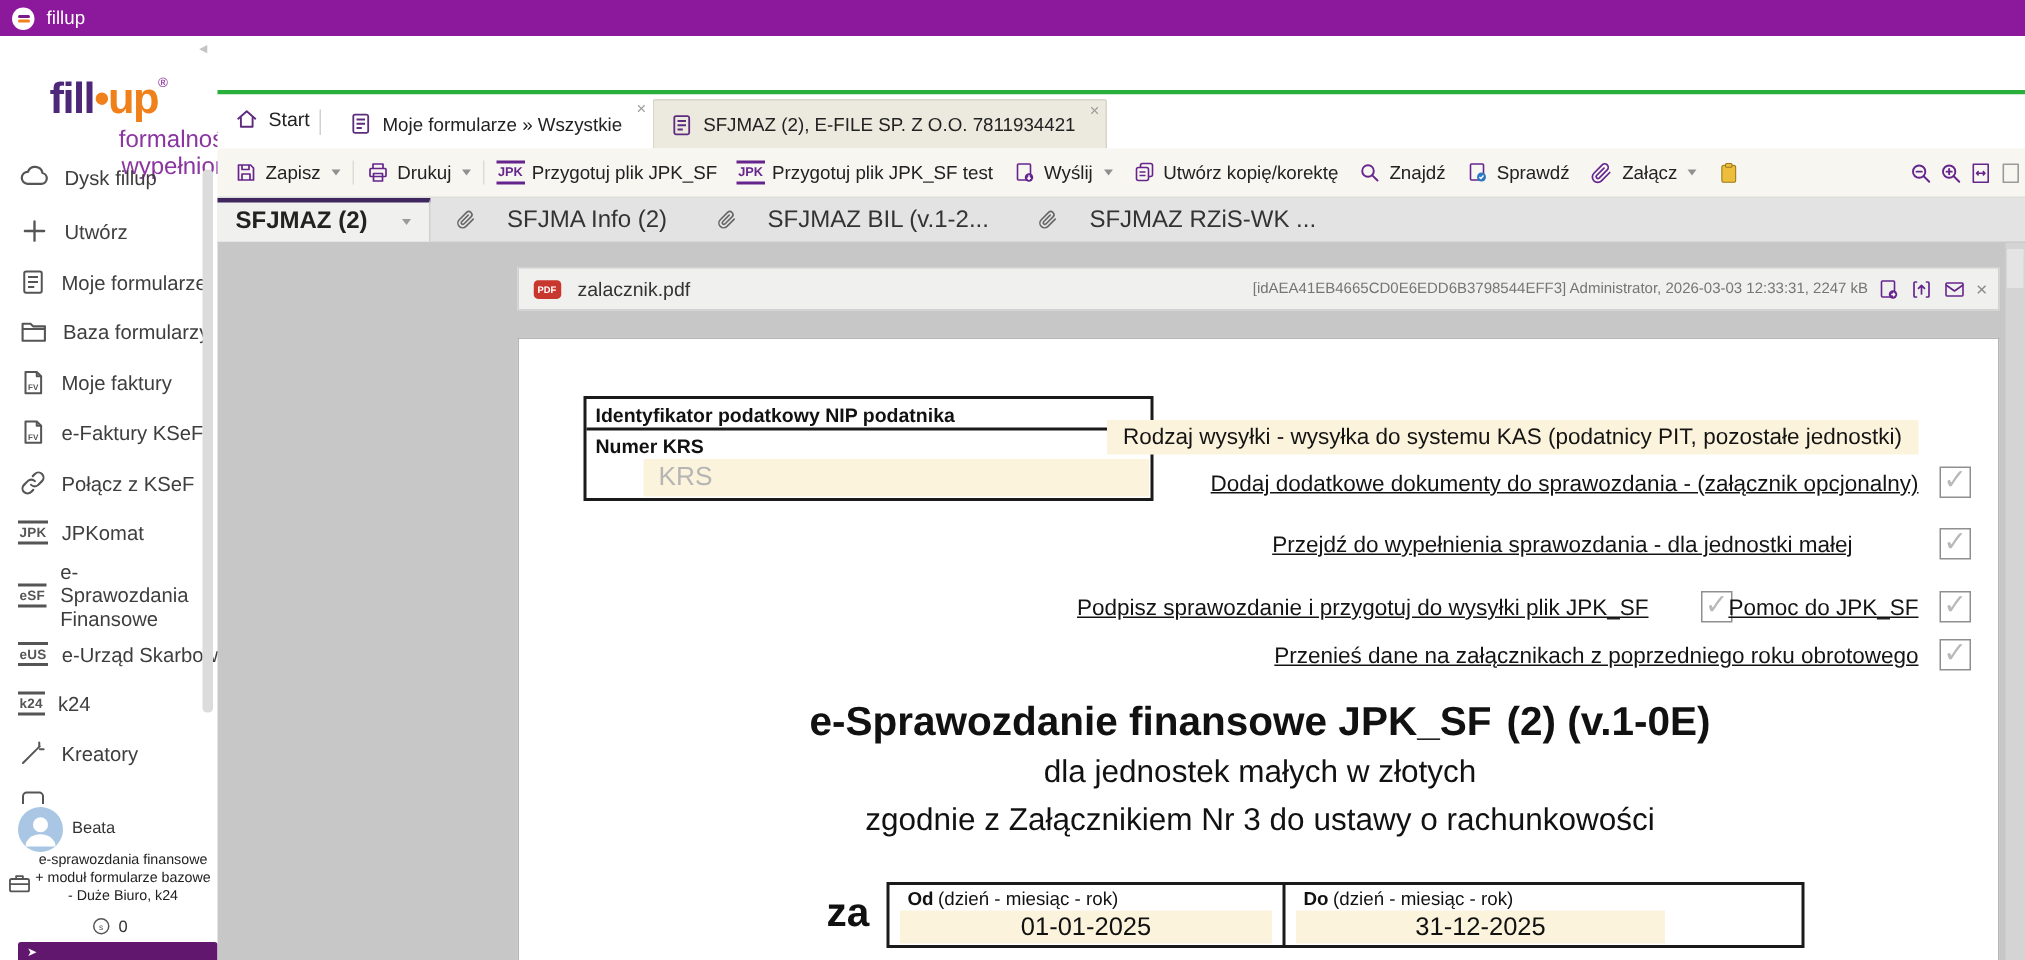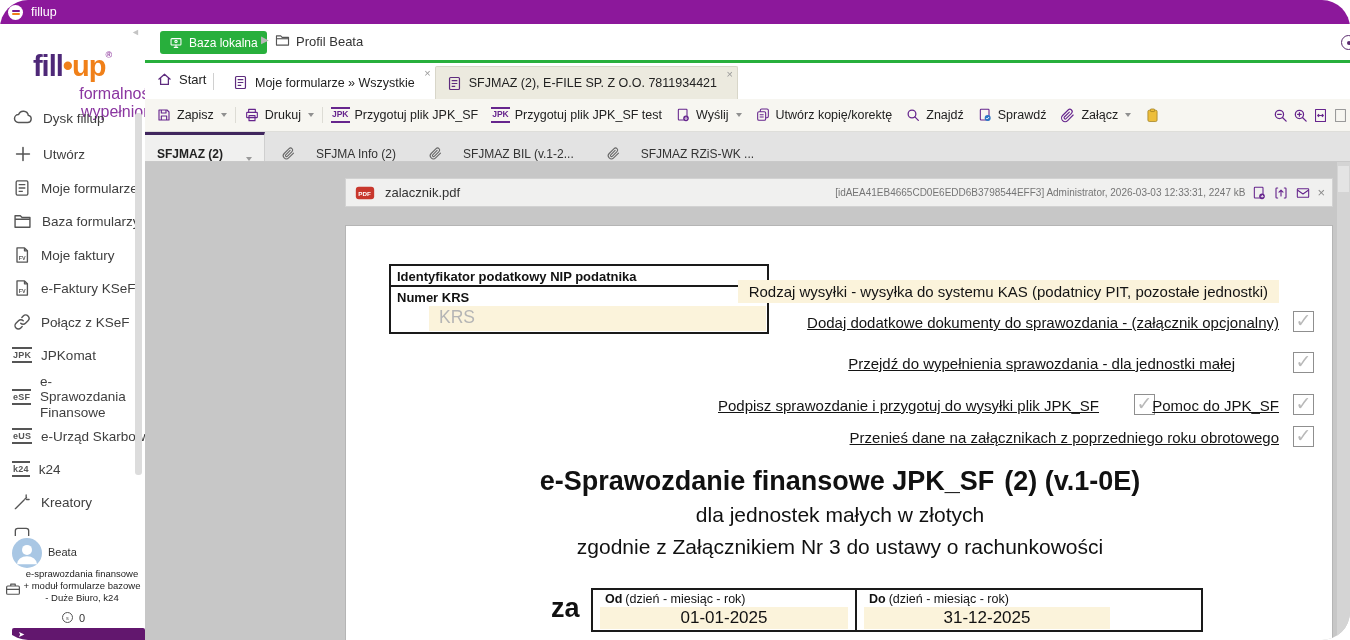--- a/index.html
+++ b/index.html
@@ -1,18 +1,18 @@
 <!DOCTYPE html>
 <html><head>
 <meta charset="utf-8">
 <style>
   * { box-sizing: border-box; }
   body { margin:0; background:#ffffff; }
   #app { position:relative; width:1350px; height:640px; overflow:hidden;
-         font-family:"Liberation Sans", sans-serif; background:#fff;border-radius:28px; }
+         font-family:"Liberation Sans", sans-serif; background:#fff; }
   .abs { position:absolute; }
 
   
   .titlebar { left:0; top:0; width:1350px; height:24px; background:#8C189B;
               display:flex; align-items:center; padding-left:8px; gap:8px; }
   .logo-circle { width:15px; height:15px; border-radius:50%; background:#fff;
                  display:flex; flex-direction:column; align-items:center; justify-content:center; gap:1px; }
   .logo-circle i { display:block; width:8px; height:2px; border-radius:1px; }
   .app-name { color:#fff; font-size:12.5px; }
 
@@ -73,21 +73,21 @@
   .caret { width:0; height:0; border-left:3.5px solid transparent; border-right:3.5px solid transparent;
            border-top:4px solid #909090; margin-left:2px; }
   .vsep { width:1px; height:16px; background:#DDDCD5; margin:0 -5px; }
   .jpkbadge { font-weight:bold; font-size:8.5px; color:#66258D; border-top:2px solid #66258D;
               border-bottom:2px solid #66258D; line-height:1.35; padding:0 1px; }
   .tb-right { position:absolute; left:1127px; top:0; height:32px; display:flex; align-items:center; gap:3px; }
 
   
   .subtabs { left:145px; top:132px; width:1205px; height:30px; background:#E3E3E3;
              border-bottom:1px solid #C9C9C9; display:flex; align-items:stretch; }
-  .stab { display:flex; align-items:flex-end; gap:20px; padding:0 16px; font-size:12px; color:#333; white-space:nowrap; }
+  .stab { display:flex; align-items:center; gap:20px; padding:0 16px; font-size:16px; color:#333; white-space:nowrap; }
   .stab.active { background:#F0F0EF; border-top:3px solid #40265E; border-right:1px solid #CFCFCF;
                  font-weight:bold; color:#222; padding:0 12px; }
   .stab .scaret { width:0; height:0; border-left:3.5px solid transparent; border-right:3.5px solid transparent;
                   border-top:4px solid #9a9a9a; margin-left:3px; }
 
   
   .docarea { left:145px; top:162px; width:1205px; height:478px; background:#C7C7C7; }
   .attachbar { position:absolute; left:200px; top:16px; width:988px; height:29px; background:#F0F0EF;
                border:1px solid #D2D2D2; display:flex; align-items:center; padding:0 7px; }
   .attachbar .fname { margin-left:8px; font-size:13px; color:#333; }
@@ -261,39 +261,20 @@
             <text x="9.5" y="15.5" font-size="9" fill="#555" stroke="none">s</text>
           </svg>
         <span>0</span>
       </div>
       <div class="abs bottombar">
         <b>➤</b>
       </div>
     </div>
   </div>
 
-  <div class="abs header-row">
-    <div class="green-btn">
-      <svg width="14" height="14" viewBox="0 0 24 24" fill="none" stroke="#fff" stroke-width="1.8" stroke-linecap="round">
-          <rect x="3.5" y="4.5" width="17" height="11" rx="1.5"></rect>
-          <circle cx="12" cy="9.5" r="2"></circle>
-          <path d="M9 19.5h6M12 15.5v4"></path>
-        </svg>
-      <span>Baza lokalna</span>
-    </div>
-    <span class="crumb-arrow">▶</span>
-    <svg class="crumb-folder" width="17" height="17" viewBox="0 0 24 24" fill="none" stroke="#555" stroke-width="1.6" stroke-linejoin="round">
-        <path d="M3.5 18.5v-13h6l2 2h9v11z"></path>
-        <path d="M3.5 9.5h17"></path>
-      </svg>
-    <span class="crumb-label">Profil Beata</span>
-    <span class="hdr-partial-icon">
-        <i></i>
-      </span>
-  </div>
   <div class="abs green-line"></div>
 
   <div class="abs tabs-row">
     <div class="start-tab">
       <svg width="17" height="17" viewBox="0 0 24 24" fill="none" stroke="#5E2C7E" stroke-width="1.8" stroke-linecap="round" stroke-linejoin="round">
           <path d="M4 11.5 12 4.5l8 7"></path>
           <path d="M6.5 10.5V19h11v-8.5"></path>
         </svg>
       <span>Start</span>
     </div>

